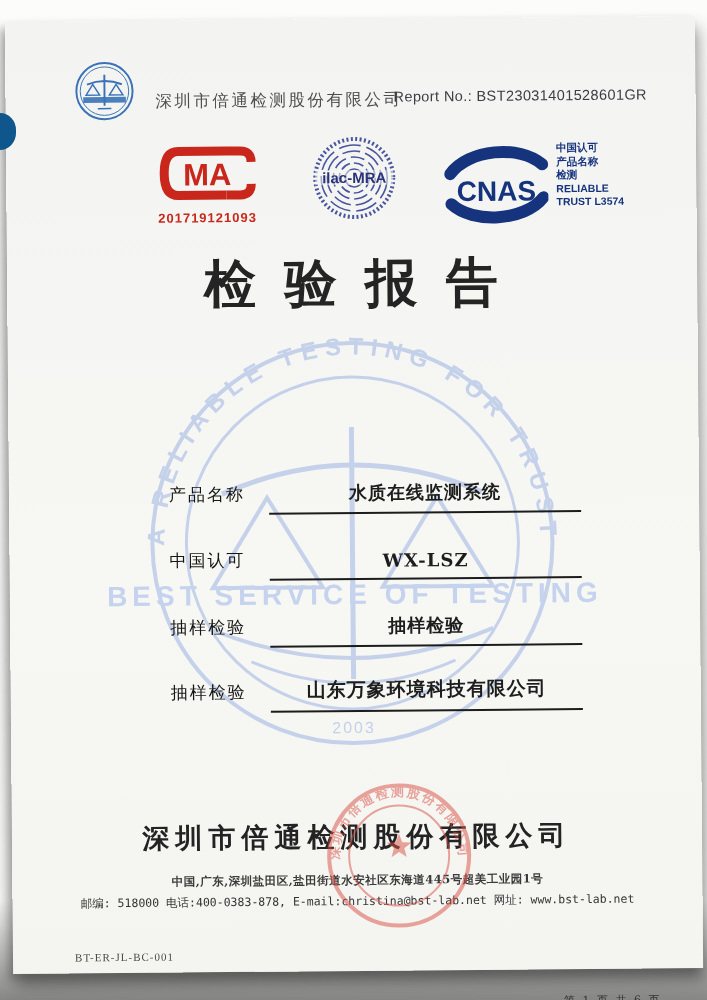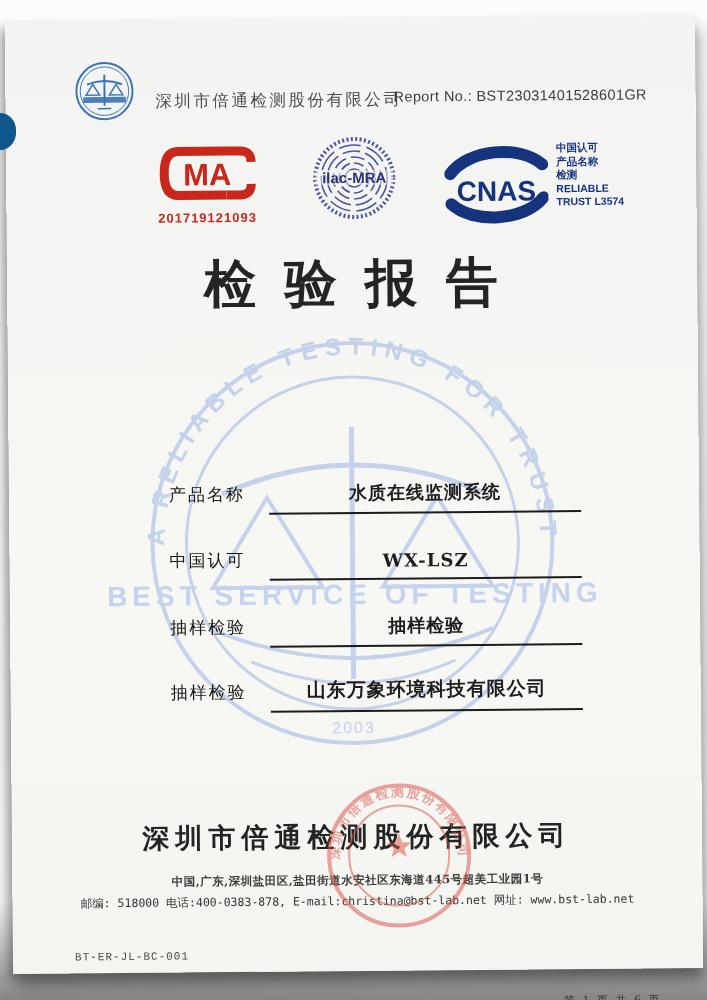--- a/index.html
+++ b/index.html
@@ -48,21 +48,21 @@
   .r4 .fv{font-size:19px;}
   
   .co-name-bottom{position:absolute;left:0;top:800px;width:100%;text-align:center;
     font-size:27px;font-weight:700;color:#232323;letter-spacing:6px;z-index:2;}
   .addr1{position:absolute;left:0;top:854px;width:100%;text-align:center;font-size:11.5px;
     font-weight:700;color:#3a3a3a;letter-spacing:.5px;z-index:2;}
   .addr2{position:absolute;left:0;top:875px;width:100%;text-align:center;
     font-family:"DejaVu Sans Mono","Liberation Mono",monospace;font-size:11.5px;
     color:#343434;z-index:2;}
   .seal{position:absolute;left:302px;top:752px;width:170px;height:170px;opacity:.5;z-index:3;}
-  .doc-code{position:absolute;left:62px;top:930px;font-family:Liberation Mono, monospace;
+  .doc-code{position:absolute;left:62px;top:930px;font-family:Liberation Serif, serif;
     font-size:11px;color:#4a4a4a;letter-spacing:1px;}
   .page-num{position:absolute;right:42px;top:976px;font-size:11px;color:#333;letter-spacing:2px;}
 </style>
 </head>
 <body>
 
 <div class="crescent"></div>
 
 <div class="page">
 

